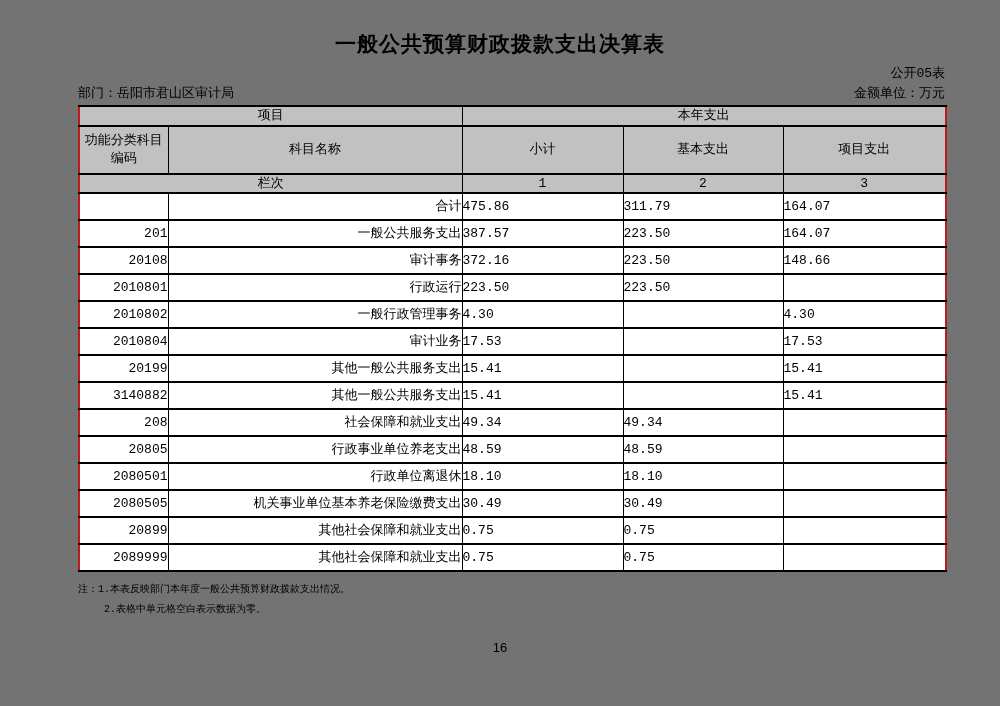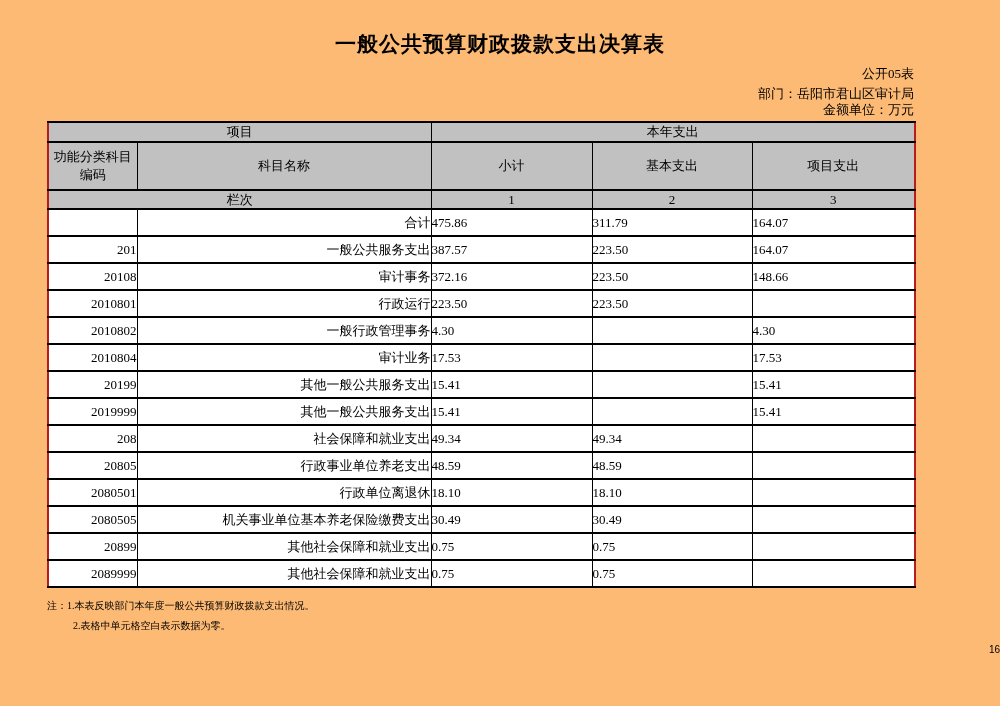--- a/index.html
+++ b/index.html
@@ -6,26 +6,27 @@
     margin: 0;
     padding: 0;
     background: #ffffff;
     font-family: "Liberation Serif", "DejaVu Serif", serif;
     color: #000000;
   }
   .page {
     position: relative;
     width: 1000px;
     height: 706px;
-    background: #fdba74;
+    background: #737373;
     overflow: hidden;
   }
   .content {
-    margin-left: 47px;
+    margin-left: 78px;
     width: 867px;
+    font-family: Liberation Mono, monospace;
   }
   .title {
     padding-top: 31px;
     text-align: center;
     font-size: 21px;
     font-weight: bold;
     letter-spacing: 1px;
     line-height: 26px;
   }
   .form-no {
@@ -35,21 +36,20 @@
     line-height: 15px;
   }
   .meta {
     display: flex;
     justify-content: space-between;
     align-items: flex-end;
     font-size: 13px;
     margin-top: 5px;
     margin-bottom: 3px;
     line-height: 16px;
-    flex-direction: column;
   }
   table.budget {
     border-collapse: collapse;
     table-layout: fixed;
     width: 867px;
     border: 2px solid #b91c1c;
   }
   table.budget th,
   table.budget td {
     border: 1px solid #000;
@@ -72,23 +72,23 @@
   td.code { text-align: right; }
   td.name { text-align: right; padding-left: 4px; }
   td.num  { padding-right: 5px; }
   .notes {
     margin-top: 8px;
     font-size: 10px;
     line-height: 20px;
   }
   .note-line-2 { padding-left: 26px; }
   .page-num {
-    margin-top: 8px;
-    text-align: right;
-    font-size: 10px;
+    margin-top: 20px;
+    text-align: center;
+    font-size: 13px;
     font-family: "Liberation Sans", "DejaVu Sans", sans-serif;
   }
 </style>
 </head>
 <body>
 
 <div class="page">
   <div class="title">一般公共预算财政拨款支出决算表</div>
   <div class="content">
     <div class="form-no">公开05表</div>
@@ -168,21 +168,21 @@
             <td class="num">17.53</td>
           </tr>
           <tr>
             <td class="code">20199</td>
             <td class="name">其他一般公共服务支出</td>
             <td class="num">15.41</td>
             <td class="num"></td>
             <td class="num">15.41</td>
           </tr>
           <tr>
-            <td class="code">2019999</td>
+            <td class="code">3140882</td>
             <td class="name">其他一般公共服务支出</td>
             <td class="num">15.41</td>
             <td class="num"></td>
             <td class="num">15.41</td>
           </tr>
           <tr>
             <td class="code">208</td>
             <td class="name">社会保障和就业支出</td>
             <td class="num">49.34</td>
             <td class="num">49.34</td>

